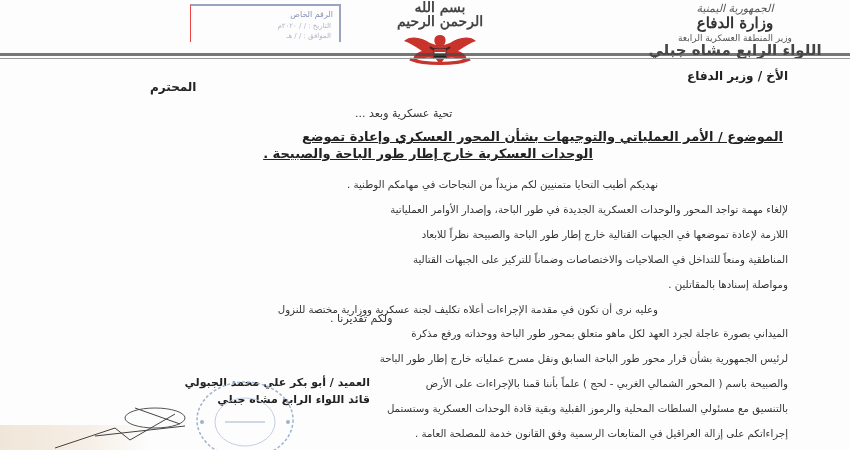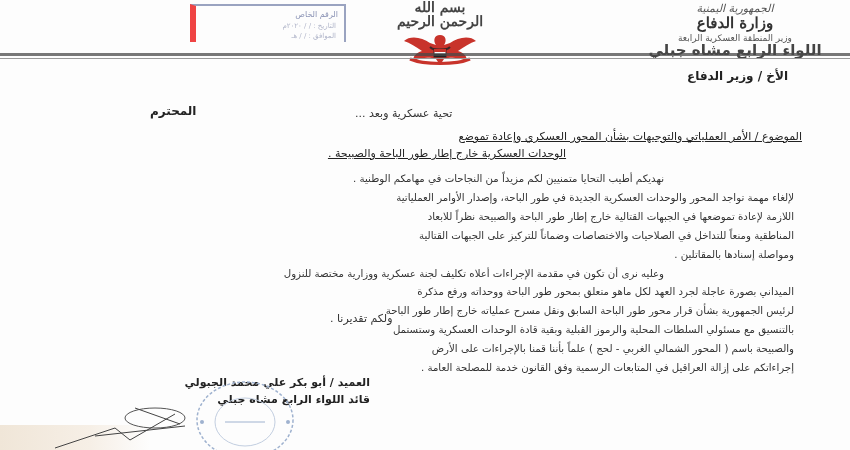--- a/index.html
+++ b/index.html
@@ -17,39 +17,39 @@
   .hdr-right .l2 { font-size: 15px; font-weight: bold; font-family: "DejaVu Serif", serif; line-height: 17px; color:#333; }
   .hdr-right .l3 { font-size: 9px; line-height: 12px; color: #555; }
   .hdr-right .l4 { font-size: 15px; line-height: 12px; color: #444; font-weight: bold; }
 
   
   .emblem { position: absolute; left: 395px; top: 0px; width: 90px; text-align: center; }
   .emblem .basmala { font-size: 14px; font-weight: bold; font-family: "DejaVu Serif", serif; color: #444; direction: rtl; line-height: 14px; letter-spacing: -0.3px; }
   .emblem svg { display: block; margin: 1px auto 0; }
 
   
-  .refbox { position: absolute; left: 190px; top: 4px; width: 148px; height: 36px; border: 2px solid #9aa3c0; border-left: 6px solid #ef4444; border-bottom: none; }
+  .refbox { position: absolute; left: 190px; top: 4px; width: 148px; height: 36px; border: 2px solid #9aa3c0; border-left: 1px solid #ef4444; border-bottom: none; }
   .refbox .rtitle { position: absolute; right: 6px; top: 4px; font-size: 8px; color: #8b93b5; direction: rtl; }
   .refbox .rl { position: absolute; font-size: 7px; color: #b0b5c9; direction: rtl; }
 
   .hr { position: absolute; left: 0; right: 0; top: 53px; height: 3px; background: #4a4a4a; opacity: 0.75; }
   .hr2 { position: absolute; left: 0; right: 0; top: 58px; height: 1px; background: #999; }
 
   .rtl { direction: rtl; }
   .addressee { position: absolute; right: 62px; top: 69px; font-size: 12px; font-weight: bold; color: #222; margin-left: 28px; }
-  .respected { position: absolute; left: 150px; top: 80px; font-size: 12px; font-weight: bold; color: #222; letter-spacing: 1px; margin-top: 24px; }
+  .respected { position: absolute; left: 150px; top: 80px; font-size: 12px; font-weight: bold; color: #222; letter-spacing: 1px; }
 
   .greeting { position: absolute; left: 355px; top: 107px; font-size: 11px; color: #333; direction: rtl; }
 
-  .subject { position: absolute; right: 48px; top: 128px; width: 650px; direction: rtl; text-align: right; font-size: 11px; font-weight: normal; color: #222; line-height: 17px; }
+  .subject { position: absolute; right: 67px; top: 128px; width: 650px; direction: rtl; text-align: right; font-size: 13px; font-weight: bold; color: #222; line-height: 17px; }
   .subject span { text-decoration: underline; }
   .subject .line2 { text-align: center; padding-right: 60px; }
 
   .body-text { position: absolute; right: 48px; top: 166px; width: 770px; direction: rtl; text-align: right; font-size: 10.2px; color: #333; line-height: 10.9px; }
-  .body-text p { margin: 8px; }
+  .body-text p { margin: 14px; }
   .body-text .indent { padding-right: 130px; }
   .closing { position: absolute; left: 330px; top: 312px; font-size: 11px; color: #333; direction: rtl; letter-spacing: 1px; }
 
   .signer { position: absolute; left: 110px; top: 374px; width: 260px; direction: rtl; text-align: right; font-size: 11px; font-weight: bold; color: #222; line-height: 17px; }
 
   .signature { position: absolute; left: 35px; top: 400px; }
   .stamp { position: absolute; left: 190px; top: 380px; }
   .smudge { position: absolute; left: 0; top: 425px; width: 150px; height: 25px; background: linear-gradient(90deg, #f0e6d8, #f6efe6 60%, rgba(255,255,255,0)); }
 </style>
 </head>
@@ -97,22 +97,22 @@
 
   <div class="body-text">
     <p class="indent">نهديكم أطيب التحايا متمنيين لكم مزيداً من النجاحات في مهامكم الوطنية .</p>
     <p>لإلغاء مهمة تواجد المحور والوحدات العسكرية الجديدة في طور الباحة، وإصدار الأوامر العملياتية</p>
     <p>اللازمة لإعادة تموضعها في الجبهات القتالية خارج إطار طور الباحة والصبيحة نظراً للابعاد</p>
     <p>المناطقية ومنعاً للتداخل في الصلاحيات والاختصاصات وضماناً للتركيز على الجبهات القتالية</p>
     <p>ومواصلة إسنادها بالمقاتلين .</p>
     <p class="indent">وعليه نرى أن تكون في مقدمة الإجراءات أعلاه تكليف لجنة عسكرية ووزارية مختصة للنزول</p>
     <p>الميداني بصورة عاجلة لجرد العهد لكل ماهو متعلق بمحور طور الباحة ووحداته ورفع مذكرة</p>
     <p>لرئيس الجمهورية بشأن قرار محور طور الباحة السابق ونقل مسرح عملياته خارج إطار طور الباحة</p>
+    <p>والصبيحة باسم ( المحور الشمالي الغربي - لحج ) علماً بأننا قمنا بالإجراءات على الأرض</p>
     <p>بالتنسيق مع مسئولي السلطات المحلية والرموز القبلية وبقية قادة الوحدات العسكرية وستستمل</p>
-    <p>والصبيحة باسم ( المحور الشمالي الغربي - لحج ) علماً بأننا قمنا بالإجراءات على الأرض</p>
     <p>إجراءاتكم على إزالة العراقيل في المتابعات الرسمية وفق القانون خدمة للمصلحة العامة .</p>
   </div>
 
   <div class="closing">ولكم تقديرنا .</div>
 
   <div class="signer">
     <div>العميد / أبو بكر علي محمد الجبولي</div>
     <div>قائد اللواء الرابع مشاه جبلي</div>
   </div>
 

